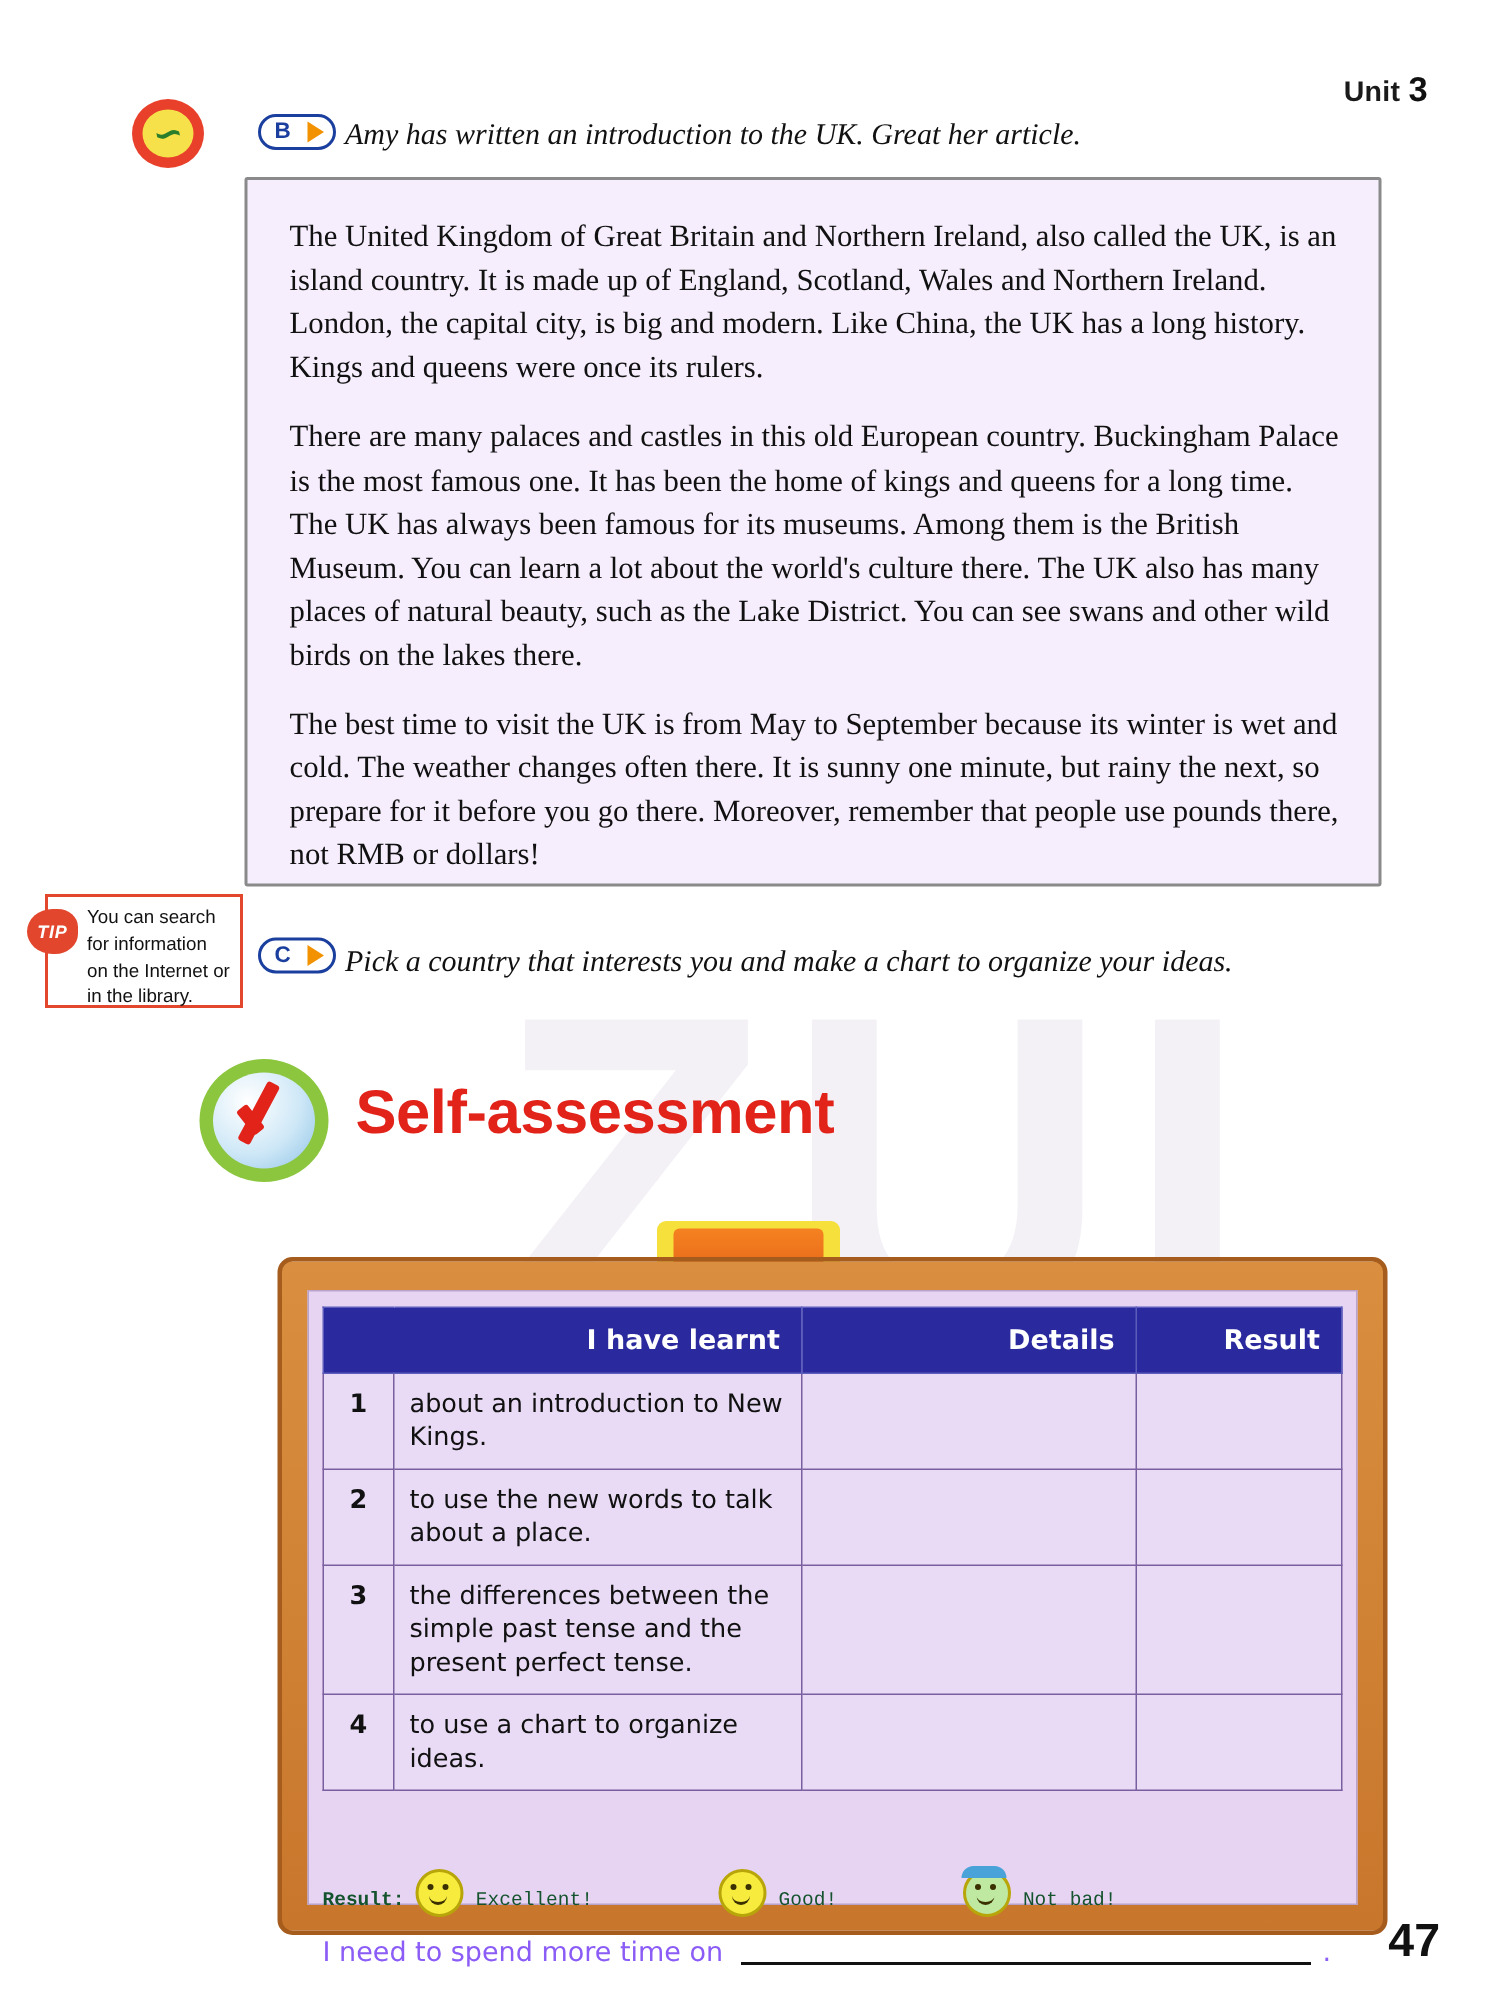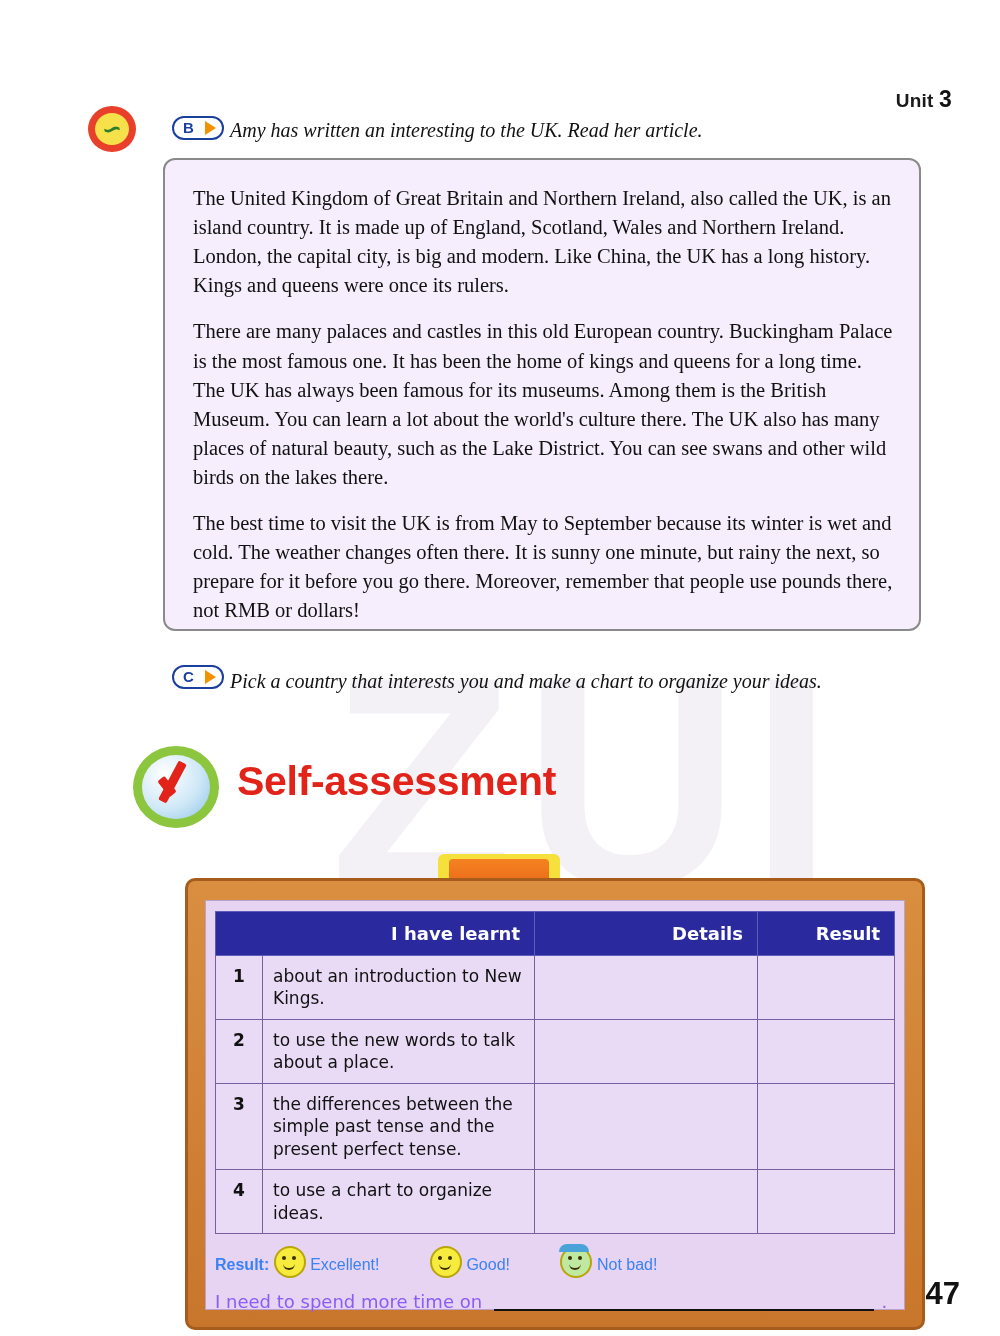--- a/index.html
+++ b/index.html
@@ -29,21 +29,20 @@
     letter-spacing: 10px;
     line-height: 420px;
     z-index: 0;
     user-select: none;
   }
 
   .page {
     position: absolute;
     inset: 0;
     z-index: 2;
-    margin-top: 40px;
   }
 
   
   .unit-header {
     position: absolute;
     right: 48px;
     top: 46px;
     font-family: "Liberation Sans", sans-serif;
     font-size: 19px;
     font-weight: bold;
@@ -132,21 +131,21 @@
 
   
   .article {
     position: absolute;
     left: 163px;
     top: 118px;
     width: 758px;
     height: 473px;
     background: #f6eefc;
     border: 2px solid #8a8a8a;
-    border-radius: 12px;
+    border-radius: 2px;
     box-sizing: border-box;
     padding: 24px 26px 0 28px;
   }
   .article p {
     margin: 0 0 17px 0;
     font-family: "Liberation Serif", serif;
     font-size: 20.5px;
     line-height: 1.42;
     color: #111;
     text-align: left;
@@ -318,23 +317,23 @@
     padding-right: 4px;
   }
   th.col-details, td.col-details { width: 194px; }
   th.col-result, td.col-result { width: 108px; }
 
   .result-row {
     position: absolute;
     left: 215px;
     bottom: 58px;
     width: 680px;
-    font-family: Liberation Sans, sans-serif;
-    font-size: 16px;
-    color: #3b82f6;
+    font-family: Liberation Mono, monospace;
+    font-size: 13px;
+    color: #14532d;
   }
   .result-label { font-weight: bold; }
   .smiley {
     display: inline-block;
     width: 28px; height: 28px;
     border-radius: 50%;
     background: #f7ec3e;
     border: 2px solid #b8a50a;
     vertical-align: -8px;
     position: relative;
@@ -408,28 +407,32 @@
   <div class="speak-icon">
     <div class="outer"></div>
     <div class="inner"></div>
     <div class="glyph">∽</div>
   </div>
 
   <div class="task-tag" id="tag-b">
     <span class="letter">B</span>
     <span class="arrow"></span>
   </div>
-  <div class="task-instruction" id="instr-b">Amy has written an interesting to the UK. Read her article.</div>
+  <div class="task-instruction" id="instr-b">Amy has written an introduction to the UK. Great her article.</div>
 
   <div class="article">
     <p>The United Kingdom of Great Britain and Northern Ireland, also called the UK, is an island country. It is made up of England, Scotland, Wales and Northern Ireland. London, the capital city, is big and modern. Like China, the UK has a long history. Kings and queens were once its rulers.</p>
     <p>There are many palaces and castles in this old European country. Buckingham Palace is the most famous one. It has been the home of kings and queens for a long time. The UK has always been famous for its museums. Among them is the British Museum. You can learn a lot about the world's culture there. The UK also has many places of natural beauty, such as the Lake District. You can see swans and other wild birds on the lakes there.</p>
     <p>The best time to visit the UK is from May to September because its winter is wet and cold. The weather changes often there. It is sunny one minute, but rainy the next, so prepare for it before you go there. Moreover, remember that people use pounds there, not RMB or dollars!</p>
   </div>
 
+  <div class="tip">
+    <div class="tip-badge">TIP</div>
+    <div class="tip-text">You can search for information on the Internet or in the library.</div>
+  </div>
 
   <div class="task-tag" id="tag-c">
     <span class="letter">C</span>
     <span class="arrow"></span>
   </div>
   <div class="task-instruction" id="instr-c">Pick a country that interests you and make a chart to organize your ideas.</div>
 
   <div class="sa-icon">
     <div class="ring"></div>
     <div class="disc"></div>

